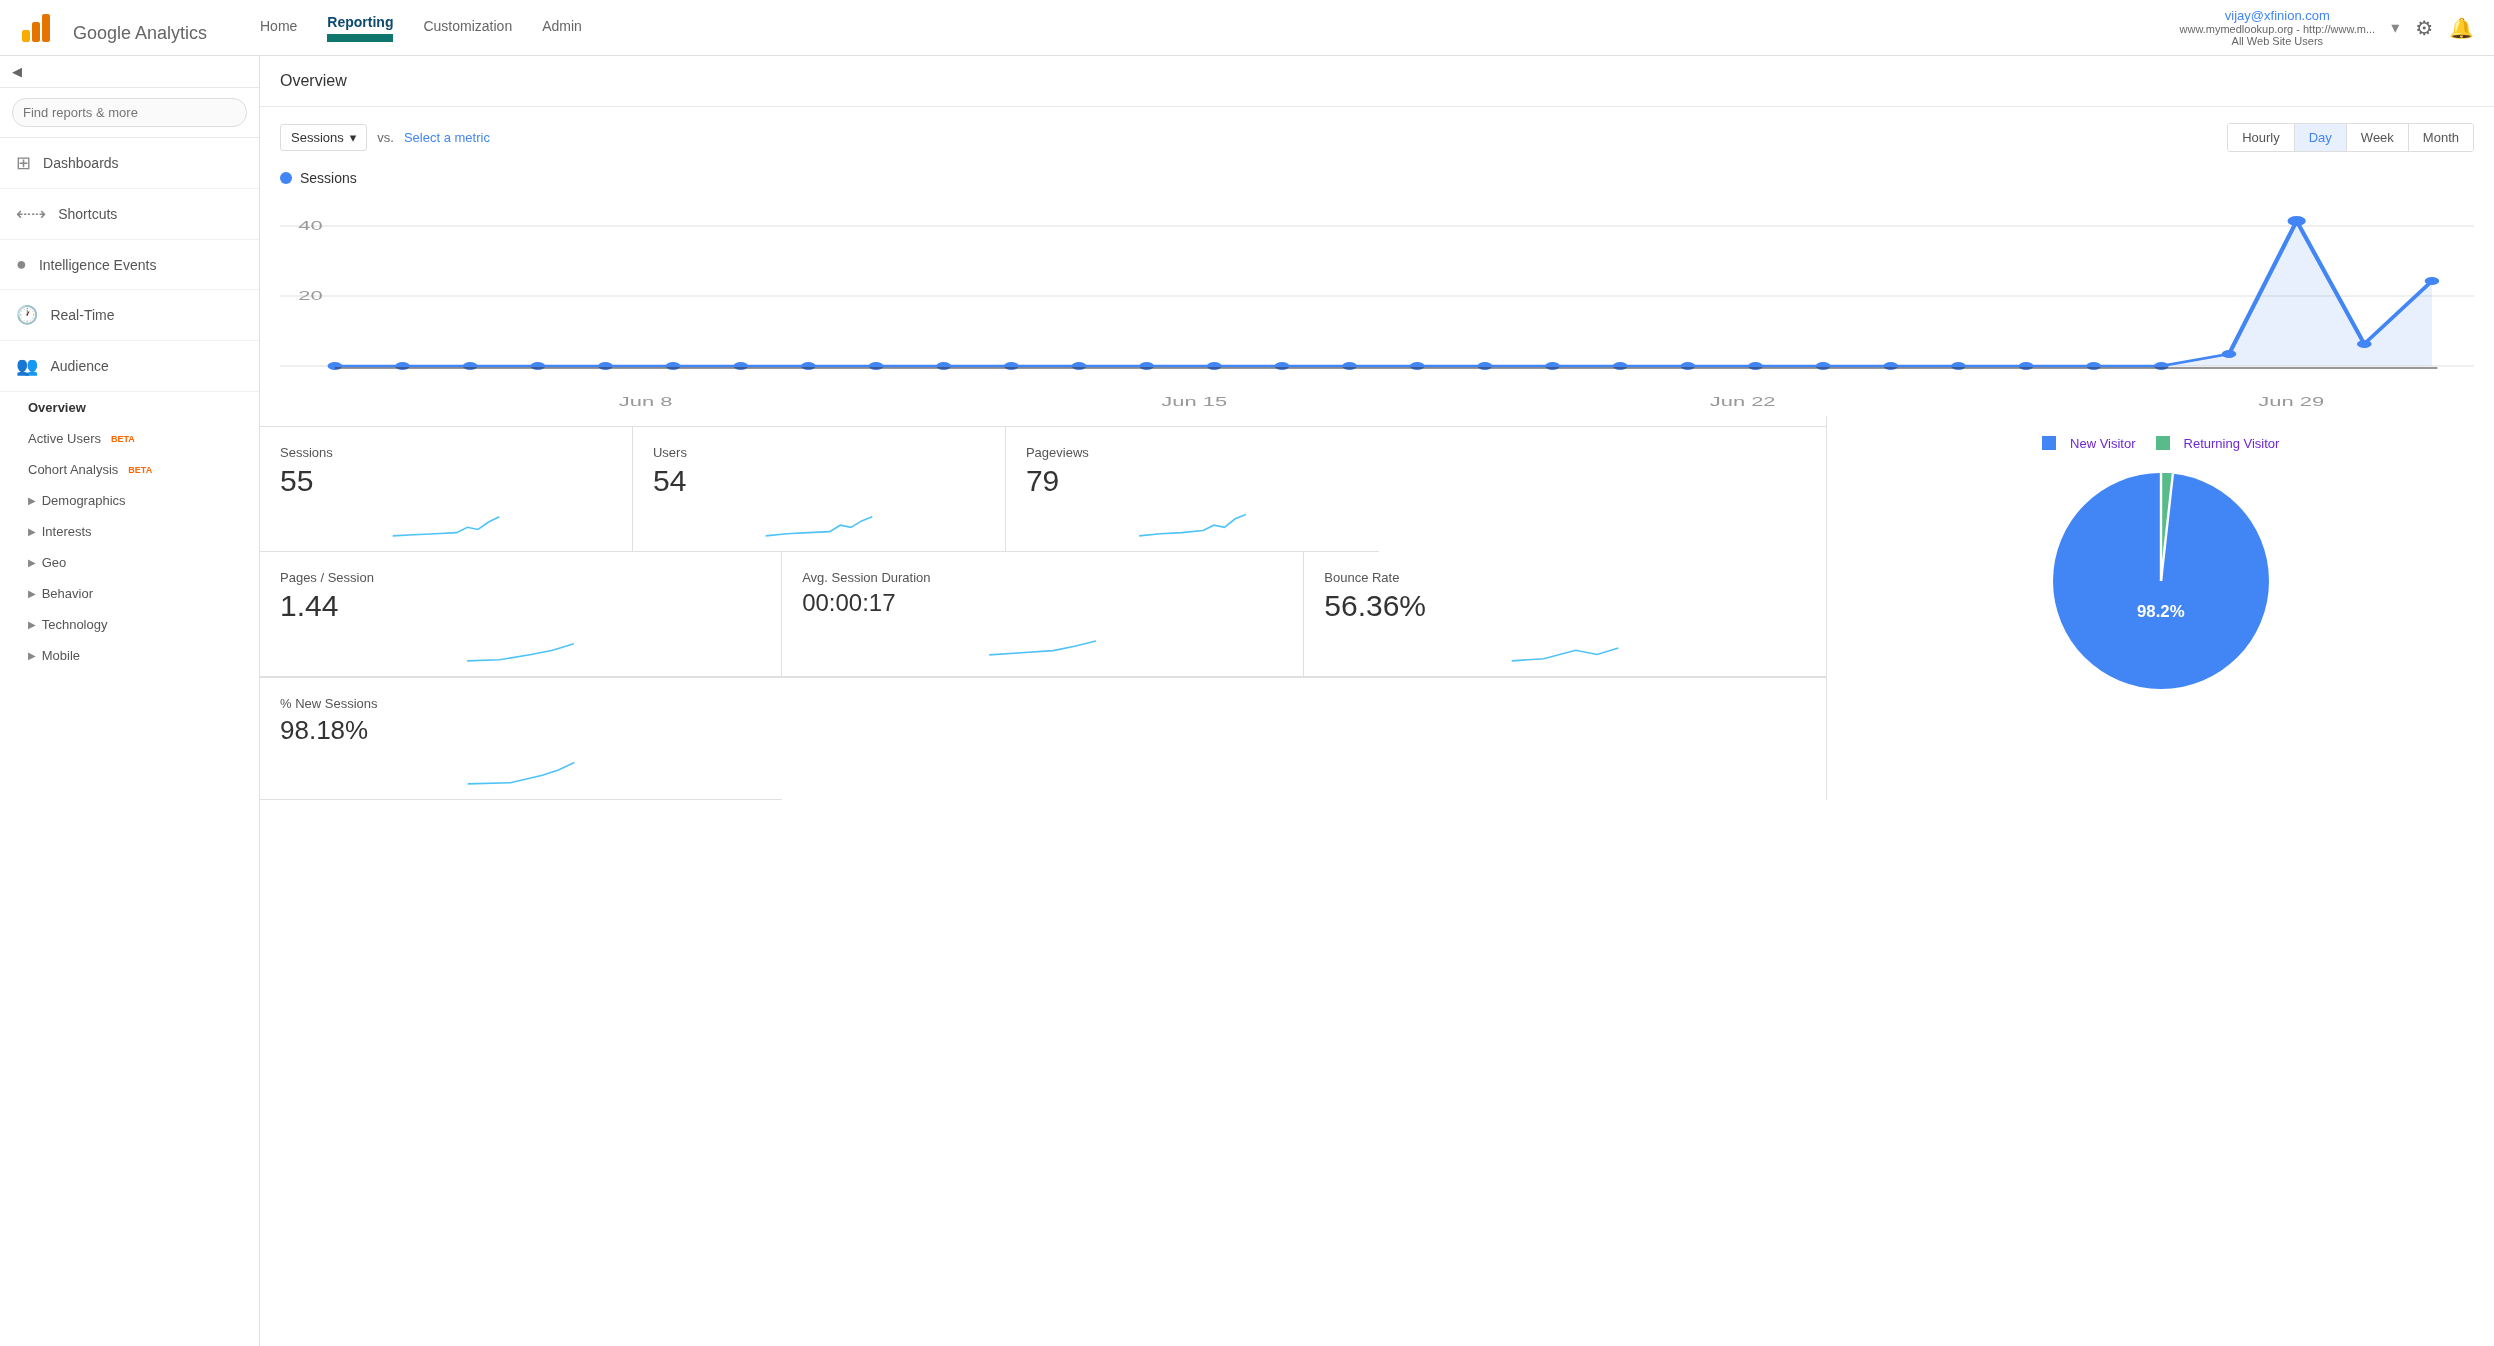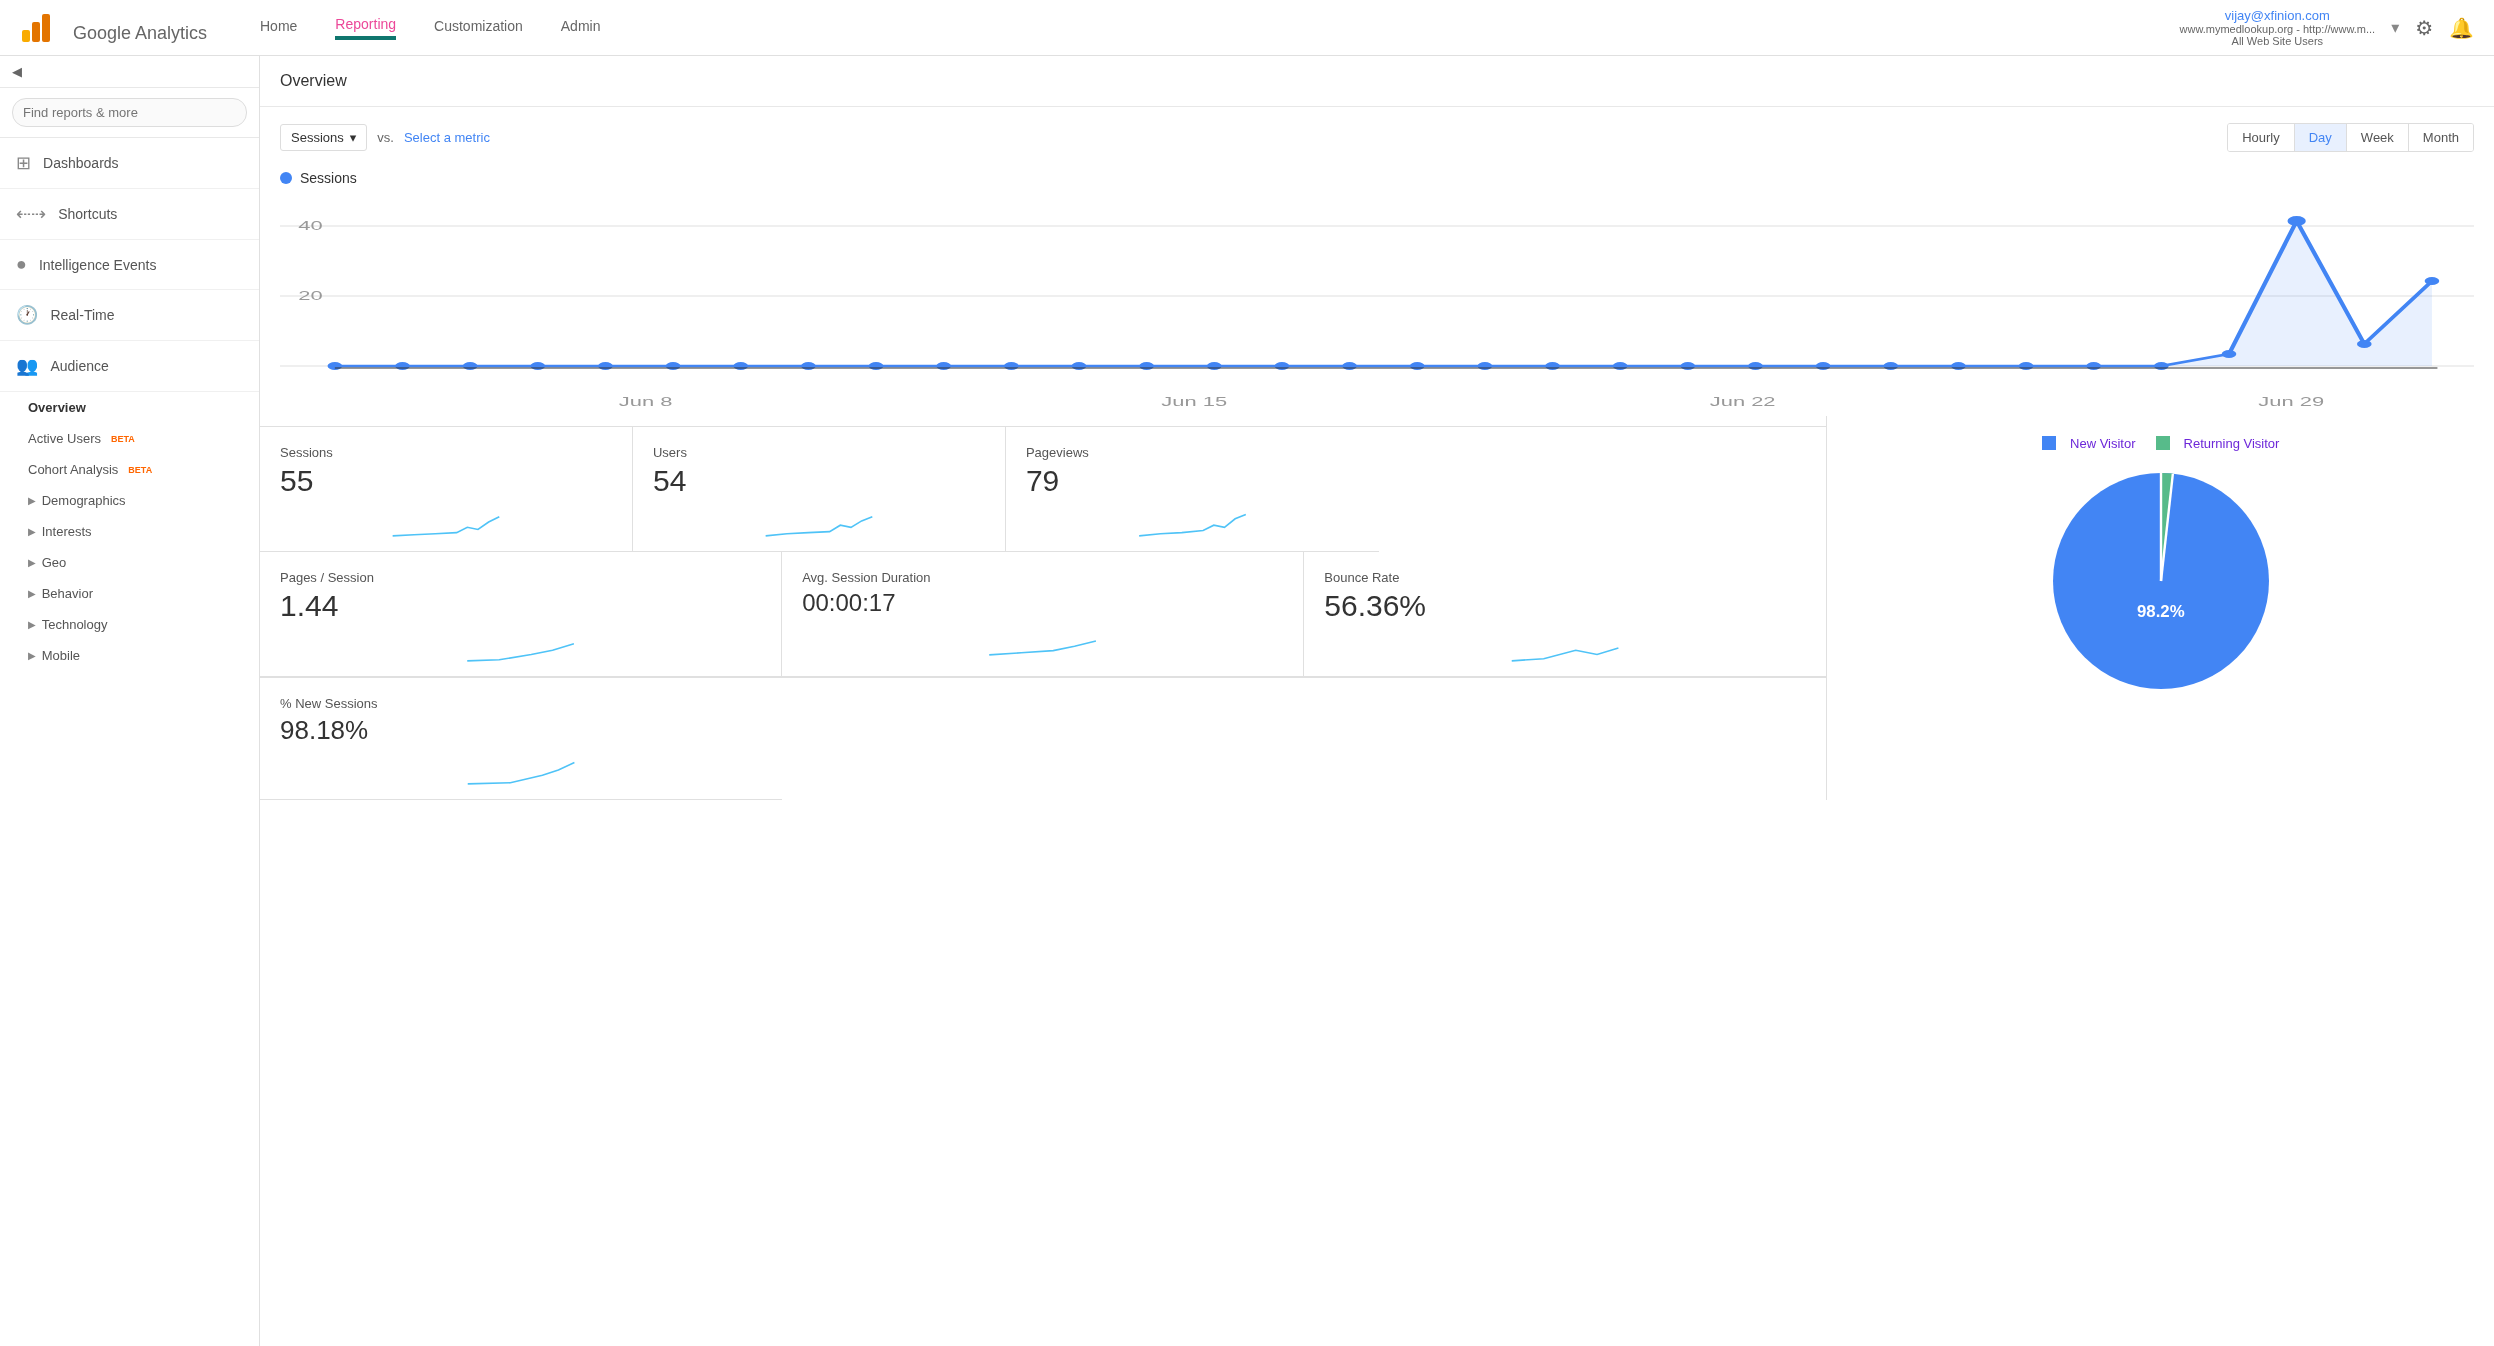--- a/index.html
+++ b/index.html
@@ -27,35 +27,35 @@
       height: 32px;
     }
     .logo-text {
       font-size: 18px;
       color: #666;
       font-weight: 400;
     }
     .nav-links {
       display: flex;
       align-items: center;
-      gap: 38px;
+      gap: 30px;
       flex: 1;
       padding-left: 40px;
     }
     .nav-link {
       font-size: 14px;
       color: #666;
       text-decoration: none;
       cursor: pointer;
       padding-bottom: 4px;
     }
     .nav-link.active {
-      color: #ec4899;
-      border-bottom: 4px solid #0f766e;
-      font-weight: 400;
+      color: #0c4a6e;
+      border-bottom: 8px solid #0f766e;
+      font-weight: 700;
     }
     .nav-right {
       display: flex;
       align-items: center;
       gap: 16px;
     }
     .user-account {
       text-align: center;
       font-size: 12px;
     }

